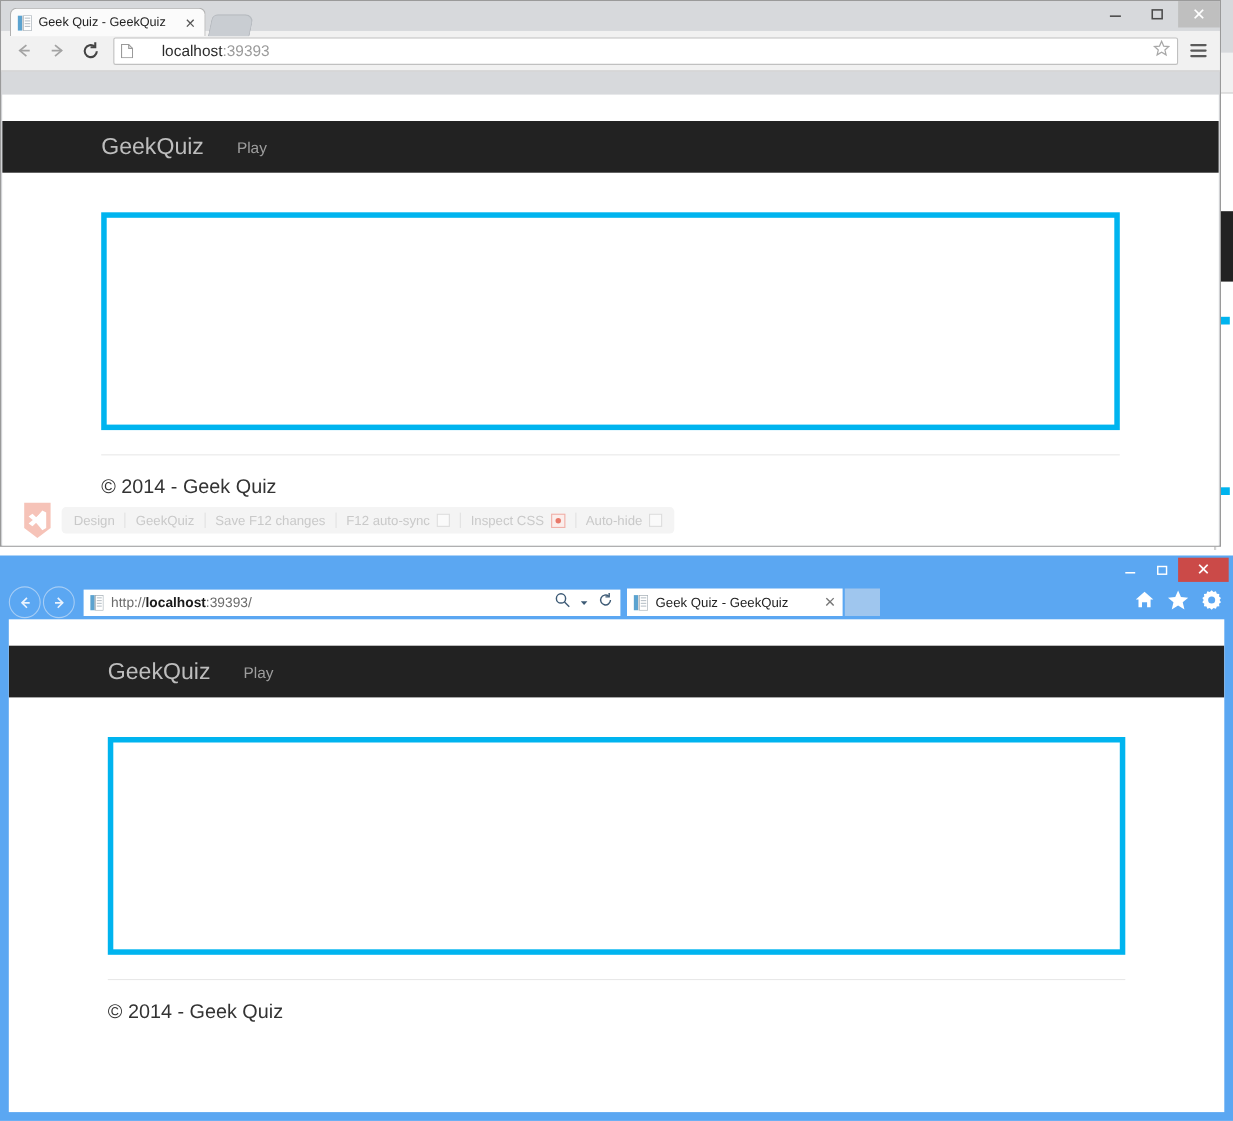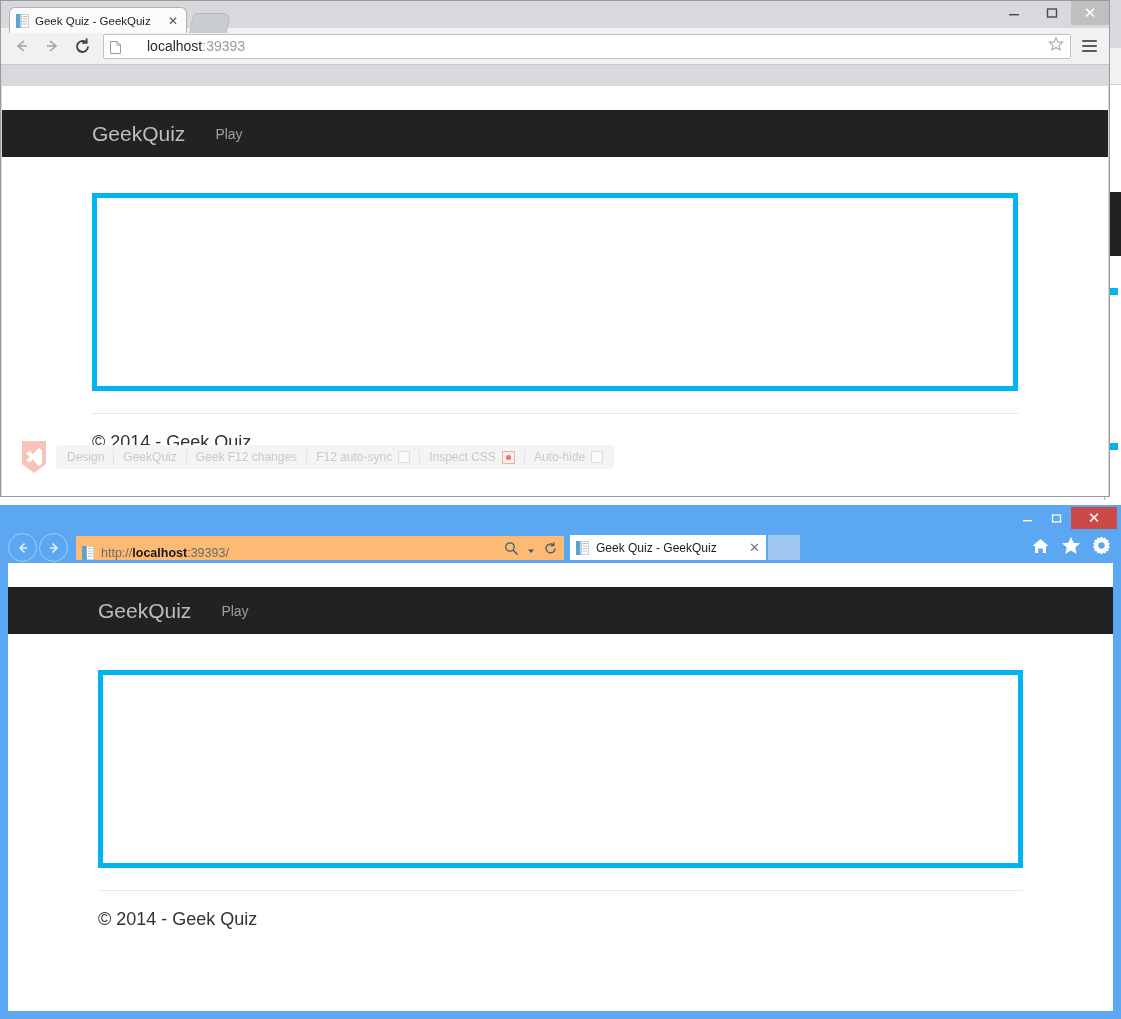--- a/index.html
+++ b/index.html
@@ -51,40 +51,40 @@
   
   .gq-navbar{height:47px;background:#222222;display:flex;align-items:center;margin-top:24px;}
   .gq-brand{color:#bdbdbd;font-size:21px;margin-left:90px;font-weight:400;}
   .gq-navlink{color:#9d9d9d;font-size:14px;margin-left:30px;}
   .gq-container{padding:0 90px;}
   .gq-bluebox{margin-top:36px;height:198px;border:5px solid #00b4ef;box-sizing:border-box;background:#ffffff;}
   .gq-hr{margin-top:22px;border-top:1px solid #e8e8e8;}
   .gq-footer{padding-top:18px;font-size:18px;color:#333333;}
 
   
-  .bl-bar{position:absolute;left:18px;bottom:22px;display:flex;align-items:center;}
+  .bl-bar{position:absolute;left:18px;bottom:6px;display:flex;align-items:center;}
   .bl-logo{width:28px;height:34px;margin-right:8px;}
   .bl-pill{display:flex;align-items:center;background:#f4f4f4;border-radius:4px;height:24px;padding:0 2px;}
   .bl-item{font-size:12px;color:#c9c9c9;padding:0 9px;display:flex;align-items:center;gap:6px;white-space:nowrap;}
   .bl-sep{width:1px;height:14px;background:#e2e2e2;}
   .bl-chk{width:10px;height:10px;border:1px solid #dcdcdc;background:#fafafa;display:inline-block;}
   .bl-rec{width:11px;height:11px;border:1px solid #f0b0a8;background:#fbeeec;display:inline-flex;align-items:center;justify-content:center;}
   .bl-rec i{width:5px;height:5px;border-radius:50%;background:#e8796a;display:block;}
 
   
   #ie-window{position:absolute;left:0;top:505px;width:1121px;height:514px;background:#5ba7f2;box-sizing:border-box;}
   .ie-titlebar{position:relative;height:27px;}
   .ie-winbuttons{position:absolute;right:4px;top:2px;display:flex;align-items:center;}
   .ie-wb{width:29px;height:22px;display:flex;align-items:center;justify-content:center;color:#ffffff;font-size:12px;}
   .ie-wb.close{background:#cb4a48;width:46px;font-size:15px;}
 
   .ie-toolbar{position:relative;height:31px;display:flex;align-items:center;padding-left:8px;}
   .ie-navcircle{width:27px;height:27px;border-radius:50%;border:1.5px solid #a6cdf5;
       display:flex;align-items:center;justify-content:center;color:#e9f2fd;margin-right:2px;}
-  .ie-addrbar{width:488px;height:24px;margin-left:6px;background:#fdba74;display:flex;align-items:flex-end;padding:0 6px;box-sizing:border-box;}
+  .ie-addrbar{width:488px;height:24px;margin-left:6px;background:#ffffff;display:flex;align-items:center;padding:0 6px;box-sizing:border-box;}
   .ie-addr-ico{width:12px;height:14px;margin-right:7px;flex:none;}
   .ie-url{font-size:12.5px;color:#6b6b6b;white-space:nowrap;}
   .ie-url b{color:#1a1a1a;font-weight:700;}
   .ie-addr-tools{margin-left:auto;display:flex;align-items:center;gap:8px;color:#3d5a75;}
   .ie-tab{margin-left:6px;width:196px;height:25px;background:#ffffff;display:flex;align-items:center;padding:0 6px;box-sizing:border-box;}
   .ie-tab .favicon{width:13px;height:14px;margin-right:7px;flex:none;}
   .ie-tab .t{font-size:12px;color:#222;flex:1;white-space:nowrap;overflow:hidden;}
   .ie-tab .x{font-size:13px;color:#777;}
   .ie-newtab{margin-left:2px;width:32px;height:25px;background:#9fc6ee;}
   .ie-righticons{margin-left:auto;margin-right:10px;display:flex;align-items:center;gap:11px;color:#ffffff;}
@@ -203,21 +203,21 @@
       <span class="bl-pill">
         <span class="bl-item">
             <span>Design</span>
           </span>
         <span class="bl-sep"></span>
         <span class="bl-item">
             <span>GeekQuiz</span>
           </span>
         <span class="bl-sep"></span>
         <span class="bl-item">
-            <span>Geek F12 changes</span>
+            <span>Save F12 changes</span>
           </span>
         <span class="bl-sep"></span>
         <span class="bl-item">
             <span>F12 auto-sync</span>
             <span class="bl-chk"></span>
           </span>
         <span class="bl-sep"></span>
         <span class="bl-item">
             <span>Inspect CSS</span>
             <span class="bl-rec">

